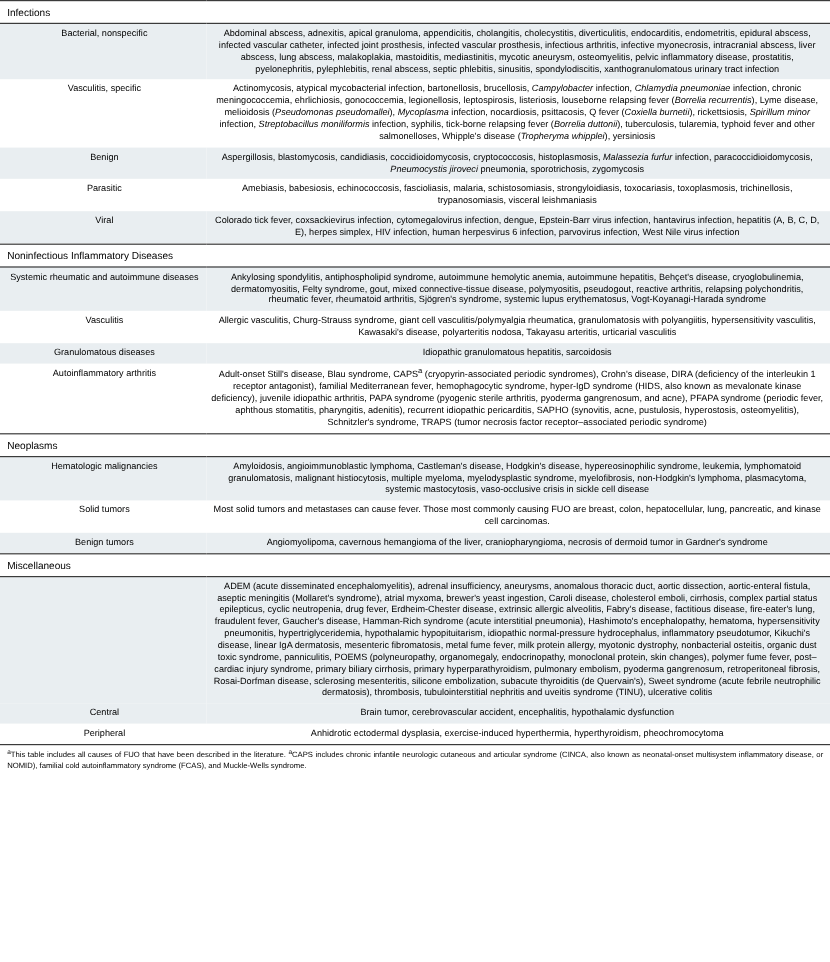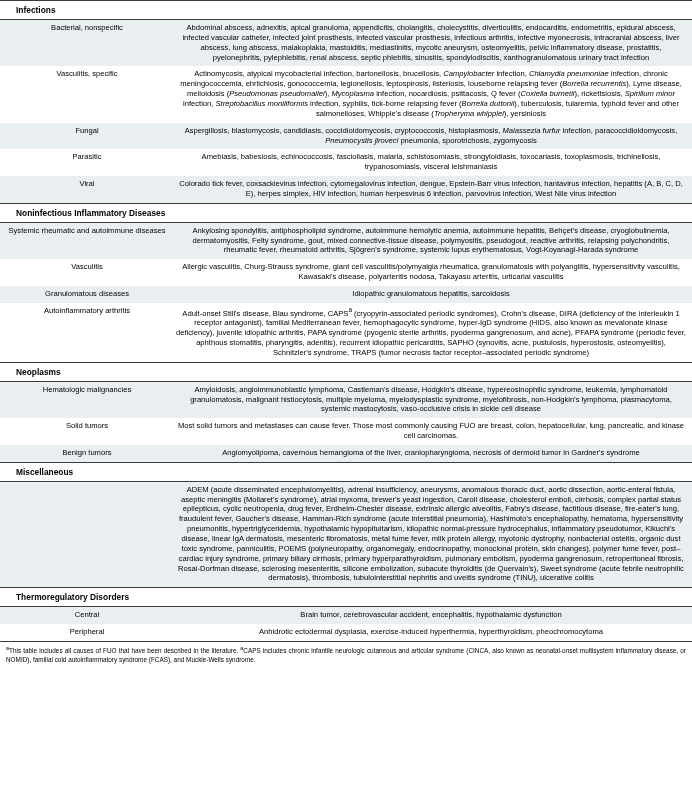--- a/index.html
+++ b/index.html
@@ -34,25 +34,25 @@
     padding-left: 6px;
     padding-right: 4px;
   }
   td.val {
     padding-right: 6px;
     text-align: justify;
     text-justify: inter-word;
     hyphens: auto;
   }
   tr.section td {
-    font-weight: bold;
+    font-weight: normal;
     font-size: 8.4px;
     padding-top: 4px;
     padding-bottom: 3px;
-    padding-left: 16px;
+    padding-left: 6px;
     border-top: 1px solid #3b3b3b;
     border-bottom: 1px solid #3b3b3b;
     background: #ffffff;
   }
   tr.section.first td {
     border-top: 1px solid #3b3b3b;
   }
   tr.shaded td {
     background: #e9eef1;
   }
@@ -88,21 +88,21 @@
         </tr>
         <tr class="row shaded">
           <td class="lbl">Bacterial, nonspecific</td>
           <td class="val">Abdominal abscess, adnexitis, apical granuloma, appendicitis, cholangitis, cholecystitis, diverticulitis, endocarditis, endometritis, epidural abscess, infected vascular catheter, infected joint prosthesis, infected vascular prosthesis, infectious arthritis, infective myonecrosis, intracranial abscess, liver abscess, lung abscess, malakoplakia, mastoiditis, mediastinitis, mycotic aneurysm, osteomyelitis, pelvic inflammatory disease, prostatitis, pyelonephritis, pylephlebitis, renal abscess, septic phlebitis, sinusitis, spondylodiscitis, xanthogranulomatous urinary tract infection</td>
         </tr>
         <tr class="row">
           <td class="lbl">Vasculitis, specific</td>
           <td class="val">Actinomycosis, atypical mycobacterial infection, bartonellosis, brucellosis, <i>Campylobacter</i> infection, <i>Chlamydia pneumoniae</i> infection, chronic meningococcemia, ehrlichiosis, gonococcemia, legionellosis, leptospirosis, listeriosis, louseborne relapsing fever (<i>Borrelia recurrentis</i>), Lyme disease, melioidosis (<i>Pseudomonas pseudomallei</i>), <i>Mycoplasma</i> infection, nocardiosis, psittacosis, Q fever (<i>Coxiella burnetii</i>), rickettsiosis, <i>Spirillum minor</i> infection, <i>Streptobacillus moniliformis</i> infection, syphilis, tick-borne relapsing fever (<i>Borrelia duttonii</i>), tuberculosis, tularemia, typhoid fever and other salmonelloses, Whipple's disease (<i>Tropheryma whipplei</i>), yersiniosis</td>
         </tr>
         <tr class="row shaded">
-          <td class="lbl">Fungal</td>
+          <td class="lbl">Benign</td>
           <td class="val">Aspergillosis, blastomycosis, candidiasis, coccidioidomycosis, cryptococcosis, histoplasmosis, <i>Malassezia furfur</i> infection, paracoccidioidomycosis, <i>Pneumocystis jiroveci</i> pneumonia, sporotrichosis, zygomycosis</td>
         </tr>
         <tr class="row">
           <td class="lbl">Parasitic</td>
           <td class="val">Amebiasis, babesiosis, echinococcosis, fascioliasis, malaria, schistosomiasis, strongyloidiasis, toxocariasis, toxoplasmosis, trichinellosis, trypanosomiasis, visceral leishmaniasis</td>
         </tr>
         <tr class="row shaded">
           <td class="lbl">Viral</td>
           <td class="val">Colorado tick fever, coxsackievirus infection, cytomegalovirus infection, dengue, Epstein-Barr virus infection, hantavirus infection, hepatitis (A, B, C, D, E), herpes simplex, HIV infection, human herpesvirus 6 infection, parvovirus infection, West Nile virus infection</td>
         </tr>
@@ -140,23 +140,20 @@
           <td class="lbl">Benign tumors</td>
           <td class="val">Angiomyolipoma, cavernous hemangioma of the liver, craniopharyngioma, necrosis of dermoid tumor in Gardner's syndrome</td>
         </tr>
         <tr class="section">
           <td colspan="2">Miscellaneous</td>
         </tr>
         <tr class="row shaded">
           <td class="lbl"></td>
           <td class="val">ADEM (acute disseminated encephalomyelitis), adrenal insufficiency, aneurysms, anomalous thoracic duct, aortic dissection, aortic-enteral fistula, aseptic meningitis (Mollaret's syndrome), atrial myxoma, brewer's yeast ingestion, Caroli disease, cholesterol emboli, cirrhosis, complex partial status epilepticus, cyclic neutropenia, drug fever, Erdheim-Chester disease, extrinsic allergic alveolitis, Fabry's disease, factitious disease, fire-eater's lung, fraudulent fever, Gaucher's disease, Hamman-Rich syndrome (acute interstitial pneumonia), Hashimoto's encephalopathy, hematoma, hypersensitivity pneumonitis, hypertriglyceridemia, hypothalamic hypopituitarism, idiopathic normal-pressure hydrocephalus, inflammatory pseudotumor, Kikuchi's disease, linear IgA dermatosis, mesenteric fibromatosis, metal fume fever, milk protein allergy, myotonic dystrophy, nonbacterial osteitis, organic dust toxic syndrome, panniculitis, POEMS (polyneuropathy, organomegaly, endocrinopathy, monoclonal protein, skin changes), polymer fume fever, post–cardiac injury syndrome, primary biliary cirrhosis, primary hyperparathyroidism, pulmonary embolism, pyoderma gangrenosum, retroperitoneal fibrosis, Rosai-Dorfman disease, sclerosing mesenteritis, silicone embolization, subacute thyroiditis (de Quervain's), Sweet syndrome (acute febrile neutrophilic dermatosis), thrombosis, tubulointerstitial nephritis and uveitis syndrome (TINU), ulcerative colitis</td>
         </tr>
-        <tr class="section">
-          <td colspan="2">Thermoregulatory Disorders</td>
-        </tr>
         <tr class="row shaded">
           <td class="lbl">Central</td>
           <td class="val">Brain tumor, cerebrovascular accident, encephalitis, hypothalamic dysfunction</td>
         </tr>
         <tr class="row">
           <td class="lbl">Peripheral</td>
           <td class="val">Anhidrotic ectodermal dysplasia, exercise-induced hyperthermia, hyperthyroidism, pheochromocytoma</td>
         </tr>
       </tbody>
   </table>

